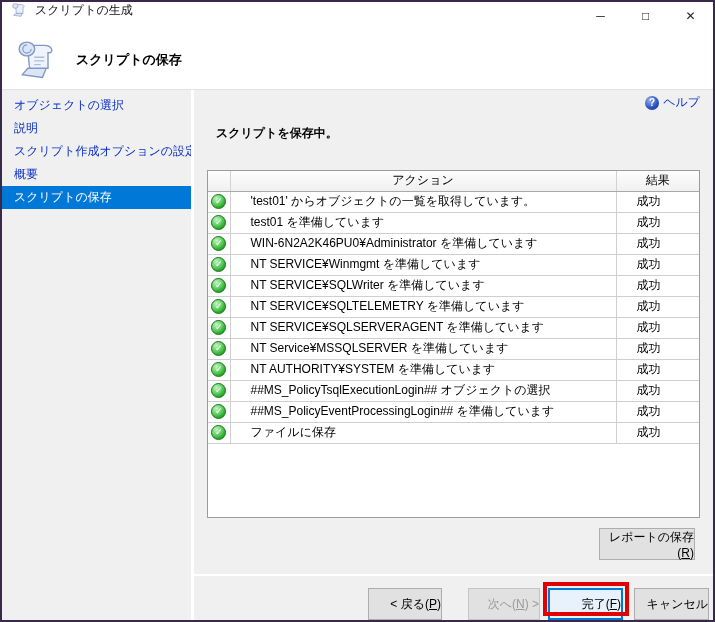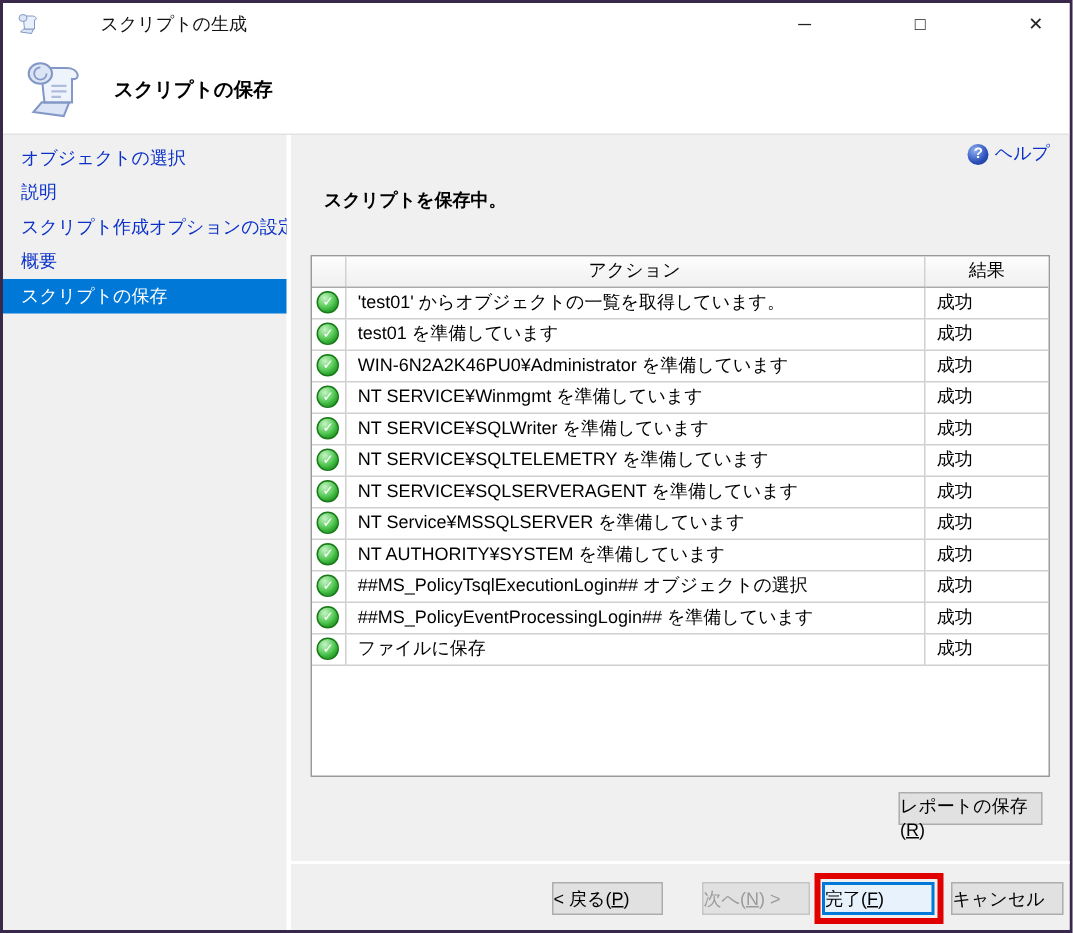--- a/index.html
+++ b/index.html
@@ -4,21 +4,21 @@
 <style>
   :root{
     --accent:#0078d7; --link:#0a30c8; --success:#2fa832; --annotation:#e10000;
   }
   *{margin:0;padding:0;box-sizing:border-box;}
   html,body{width:715px;height:622px;}
   body{font-family:"Liberation Sans","DejaVu Sans",sans-serif;font-size:12px;color:#000;background:#fff;}
   #window{position:absolute;left:0;top:0;width:715px;height:622px;border:2px solid #38294a;background:#f0f0f0;display:flex;flex-direction:column;}
 
   
-  .titlebar{height:28px;background:#fff;display:flex;align-items:center;flex:0 0 auto;gap:32px;}
+  .titlebar{height:28px;background:#fff;display:flex;align-items:flex-start;flex:0 0 auto;}
   .titlebar .app-icon{margin-left:9px;display:flex;}
   .titlebar .title{margin-left:8px;font-size:12px;color:#111;}
   .titlebar .spacer{flex:1;}
   .win-btn{width:45px;height:100%;display:flex;align-items:center;justify-content:center;font-size:12px;color:#222;cursor:default;}
 
   
   .header{height:60px;background:#fff;border-bottom:1px solid #e2e2e2;display:flex;align-items:center;flex:0 0 auto;}
   .header .scroll-wrap{margin-left:13px;display:flex;}
   .header h1{margin-left:17px;font-size:13px;font-weight:bold;color:#000;}
 
@@ -35,26 +35,26 @@
 
   .status{position:absolute;left:22px;top:35px;font-weight:bold;font-size:12px;}
 
   
   .grid{position:absolute;left:13px;top:80px;width:493px;height:348px;background:#fff;border:1px solid #9b9b9b;overflow:hidden;}
   .grid table{border-collapse:collapse;table-layout:fixed;width:100%;}
   .grid col.c-icon{width:22px;}
   .grid col.c-result{width:83px;}
   .grid th{height:20px;font-weight:normal;text-align:center;background:linear-gradient(#fdfdfd,#f0f0f0);border-right:1px solid #d2d2d2;border-bottom:1px solid #a9a9a9;padding:0 4px;font-size:12px;}
   .grid th:last-child{border-right:none;}
-  .grid td{height:21px;border-right:1px solid #cfcfcf;border-bottom:1px solid #cfcfcf;padding:0 8px;font-size:12px;white-space:nowrap;overflow:hidden;}
+  .grid td{height:21px;border-right:1px solid #cfcfcf;border-bottom:1px solid #cfcfcf;padding:0 20px;font-size:12px;white-space:nowrap;overflow:hidden;}
   .grid td:last-child{border-right:none;}
   .td-icon{text-align:center;padding:0 !important;}
   .check-icon{display:inline-block;width:15px;height:15px;border-radius:50%;border:1px solid #1a7a1a;background:radial-gradient(circle at 35% 28%,#c6f4c6,#55c955 50%,var(--success) 70%,#138013);color:#fff;font-size:9px;font-weight:bold;line-height:13px;text-align:center;vertical-align:middle;}
 
-  .btn{position:absolute;height:22px;background:#e1e1e1;border:1px solid #adadad;font-size:12px;font-family:inherit;color:#000;text-align:left;cursor:pointer;padding:0;}
+  .btn{position:absolute;height:32px;background:#e1e1e1;border:1px solid #adadad;font-size:12px;font-family:inherit;color:#000;text-align:right;cursor:pointer;padding:0;}
   .btn:disabled{color:#9b9b9b;border-color:#c5c5c5;cursor:default;}
   #save-report-btn{left:405px;top:438px;width:96px;}
   .footer-sep{position:absolute;left:0;right:0;top:484px;height:2px;background:#fff;}
   #back-btn{left:174px;top:498px;width:74px;}
   #next-btn{left:274px;top:498px;width:72px;}
   #finish-btn{left:354px;top:498px;width:75px;border:2px solid var(--accent);background:#e7f2fc;}
   #cancel-btn{left:440px;top:498px;width:75px;}
   .annotation-box{position:absolute;left:349px;top:492px;width:86px;height:34px;border:4px solid var(--annotation);pointer-events:none;z-index:5;}
 
   u{text-decoration:underline;}

